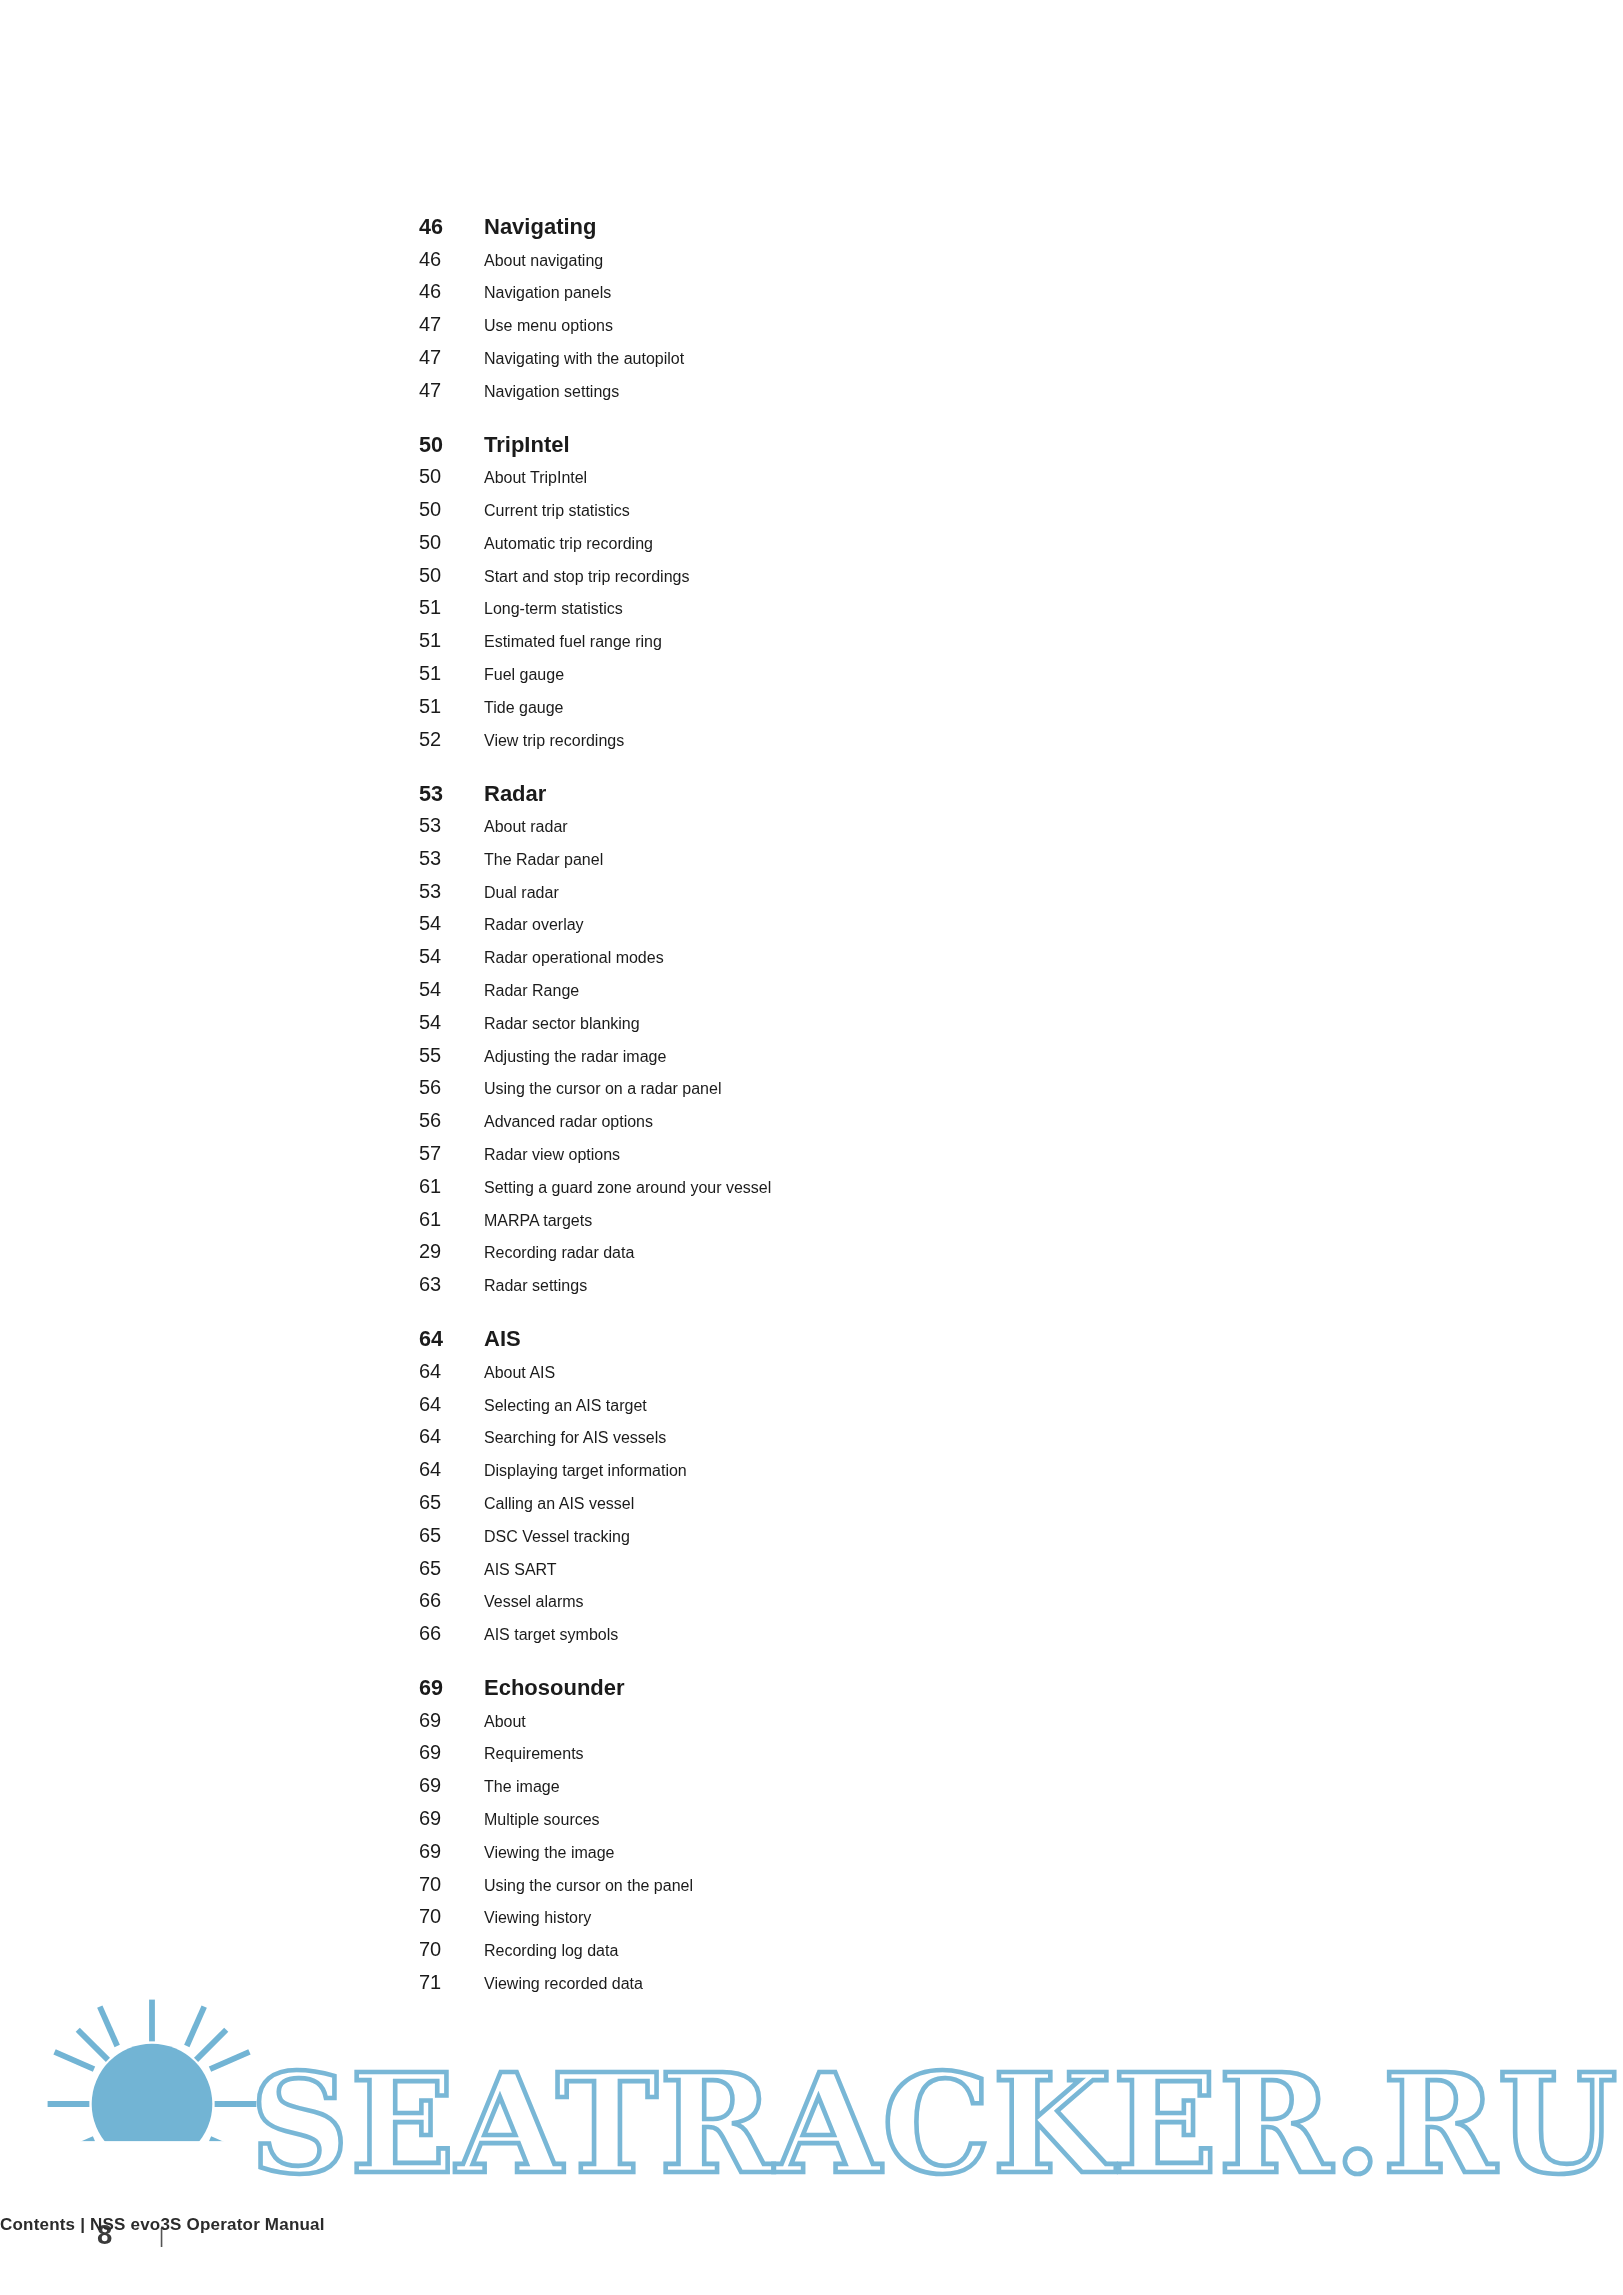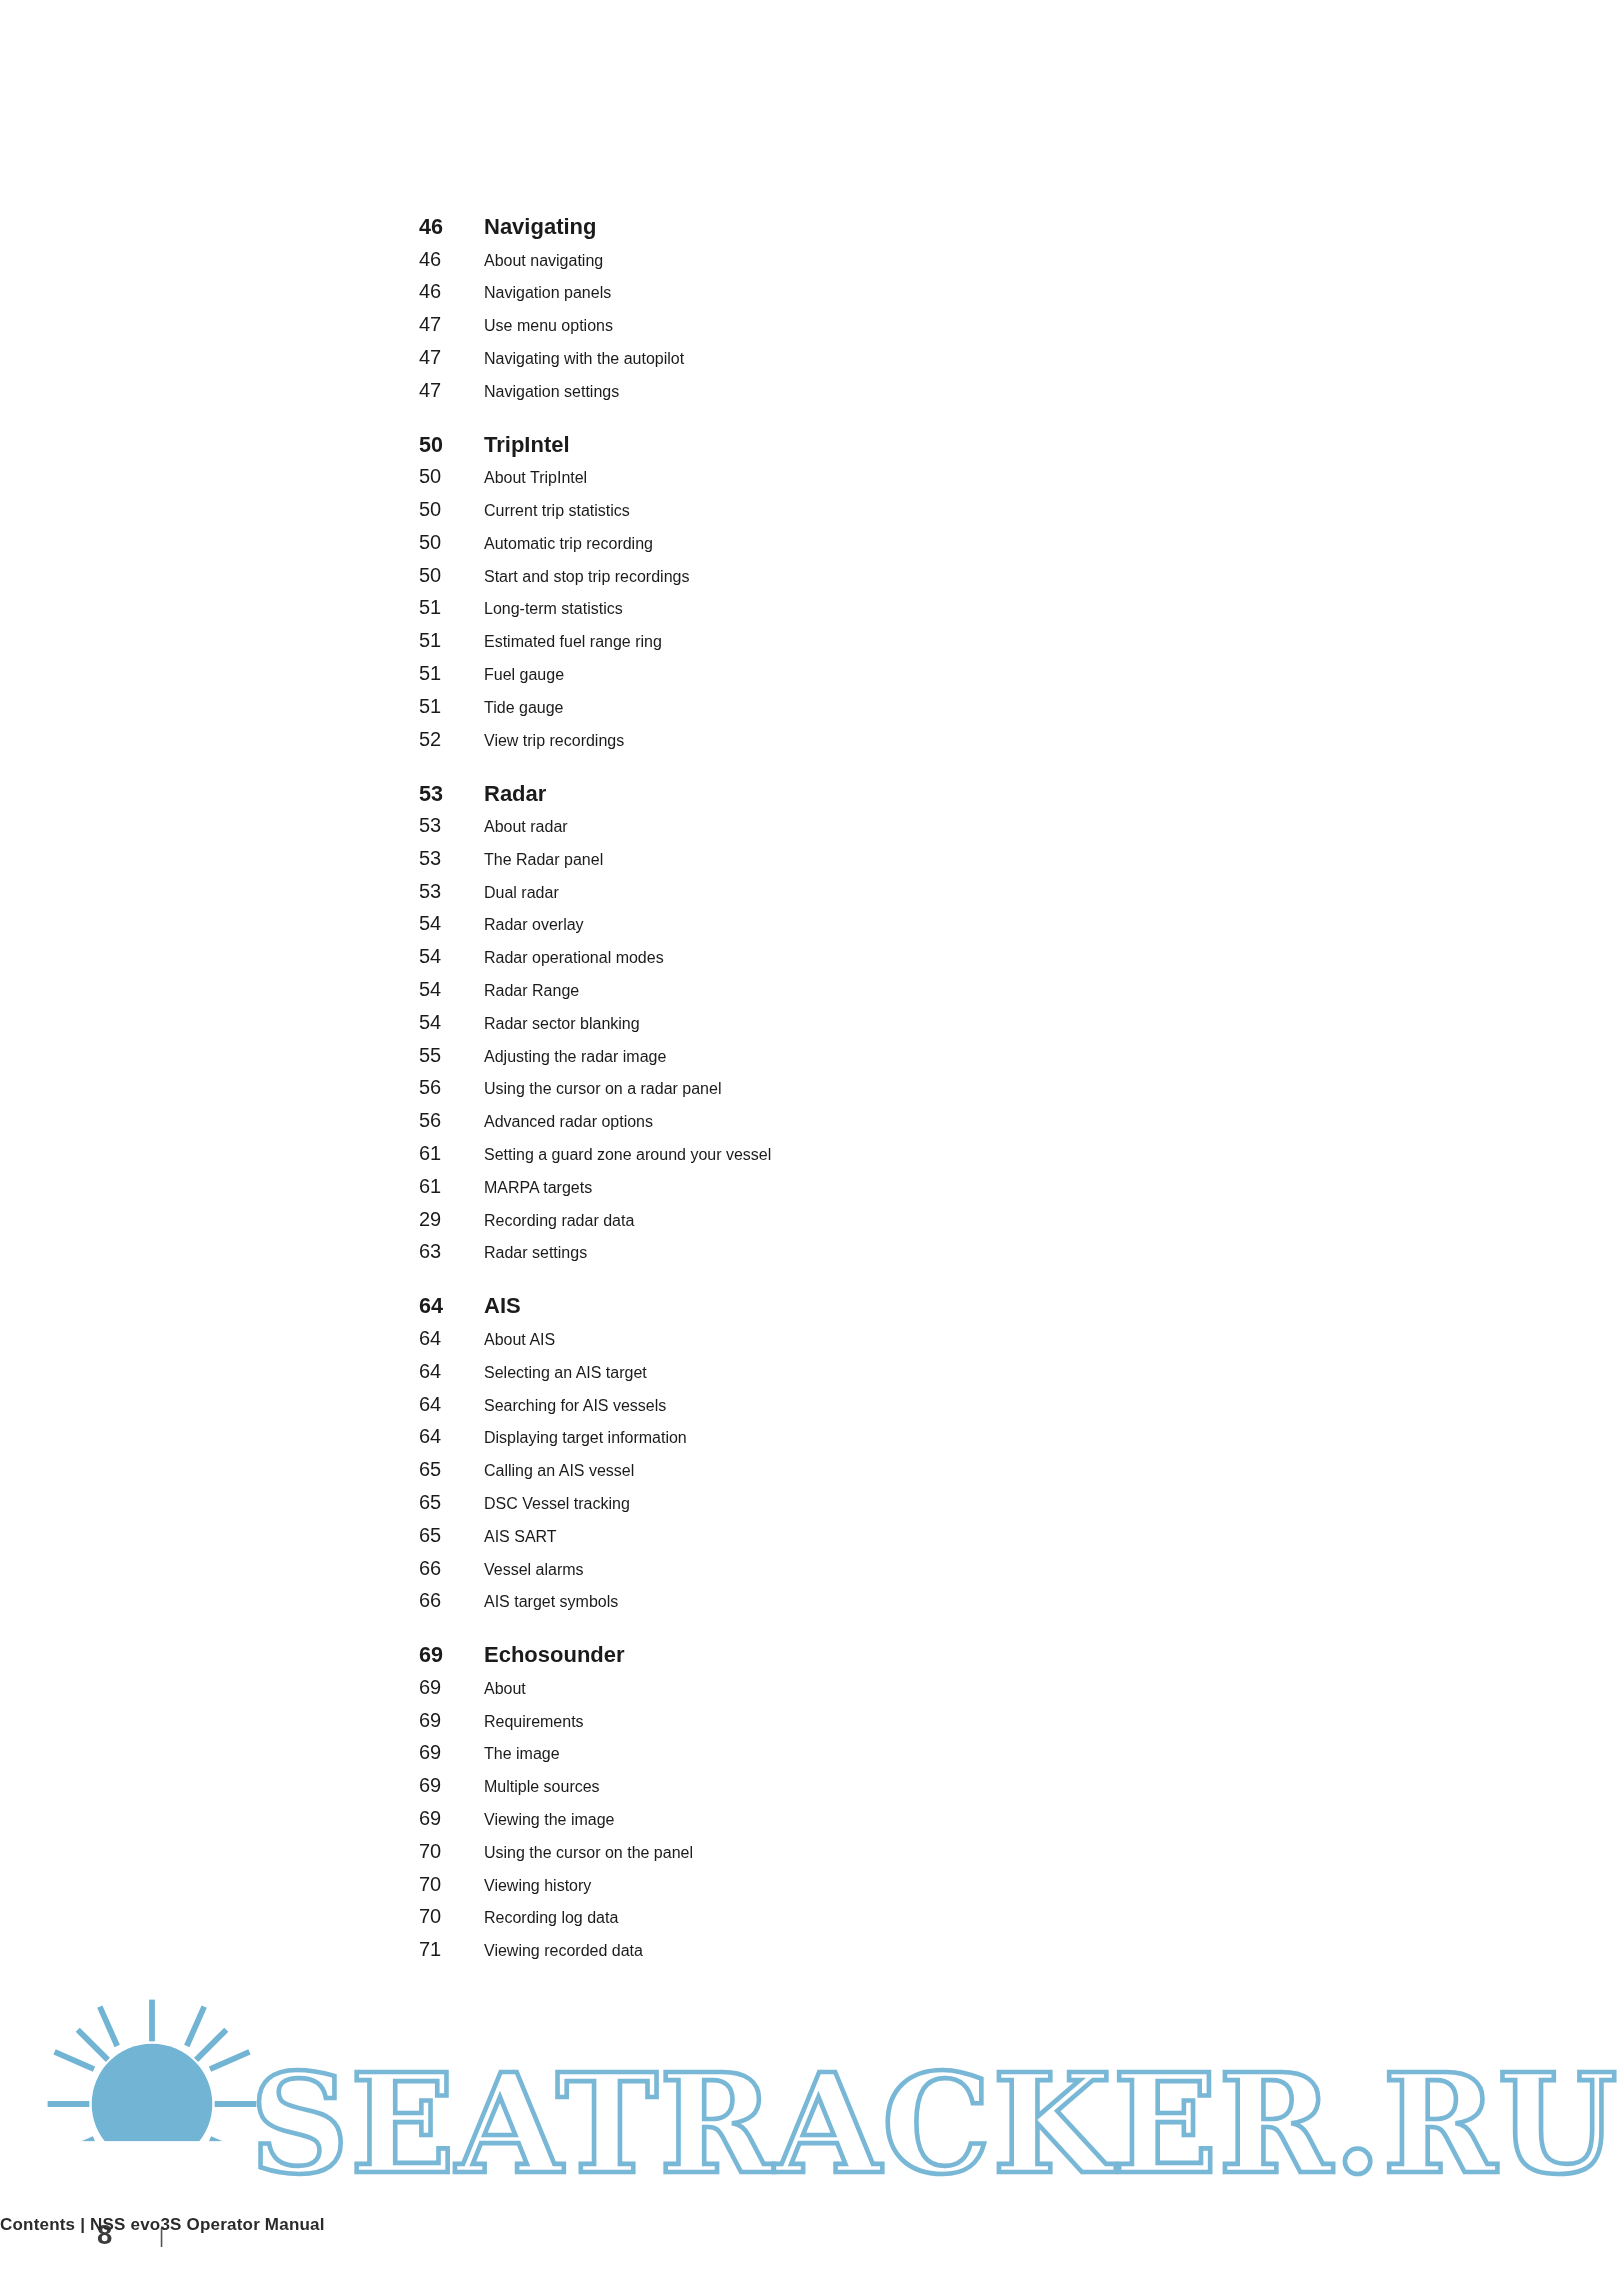--- a/index.html
+++ b/index.html
@@ -239,20 +239,24 @@
           <span class="num">55</span>
           <span class="label">Adjusting the radar image</span>
         </div>
         <div class="row entry-row">
           <span class="num">56</span>
           <span class="label">Using the cursor on a radar panel</span>
         </div>
         <div class="row entry-row">
           <span class="num">56</span>
           <span class="label">Advanced radar options</span>
+        </div>
+        <div class="row entry-row">
+          <span class="num">57</span>
+          <span class="label">Radar view options</span>
         </div>
         <div class="row entry-row">
           <span class="num">61</span>
           <span class="label">Setting a guard zone around your vessel</span>
         </div>
         <div class="row entry-row">
           <span class="num">61</span>
           <span class="label">MARPA targets</span>
         </div>
         <div class="row entry-row">

